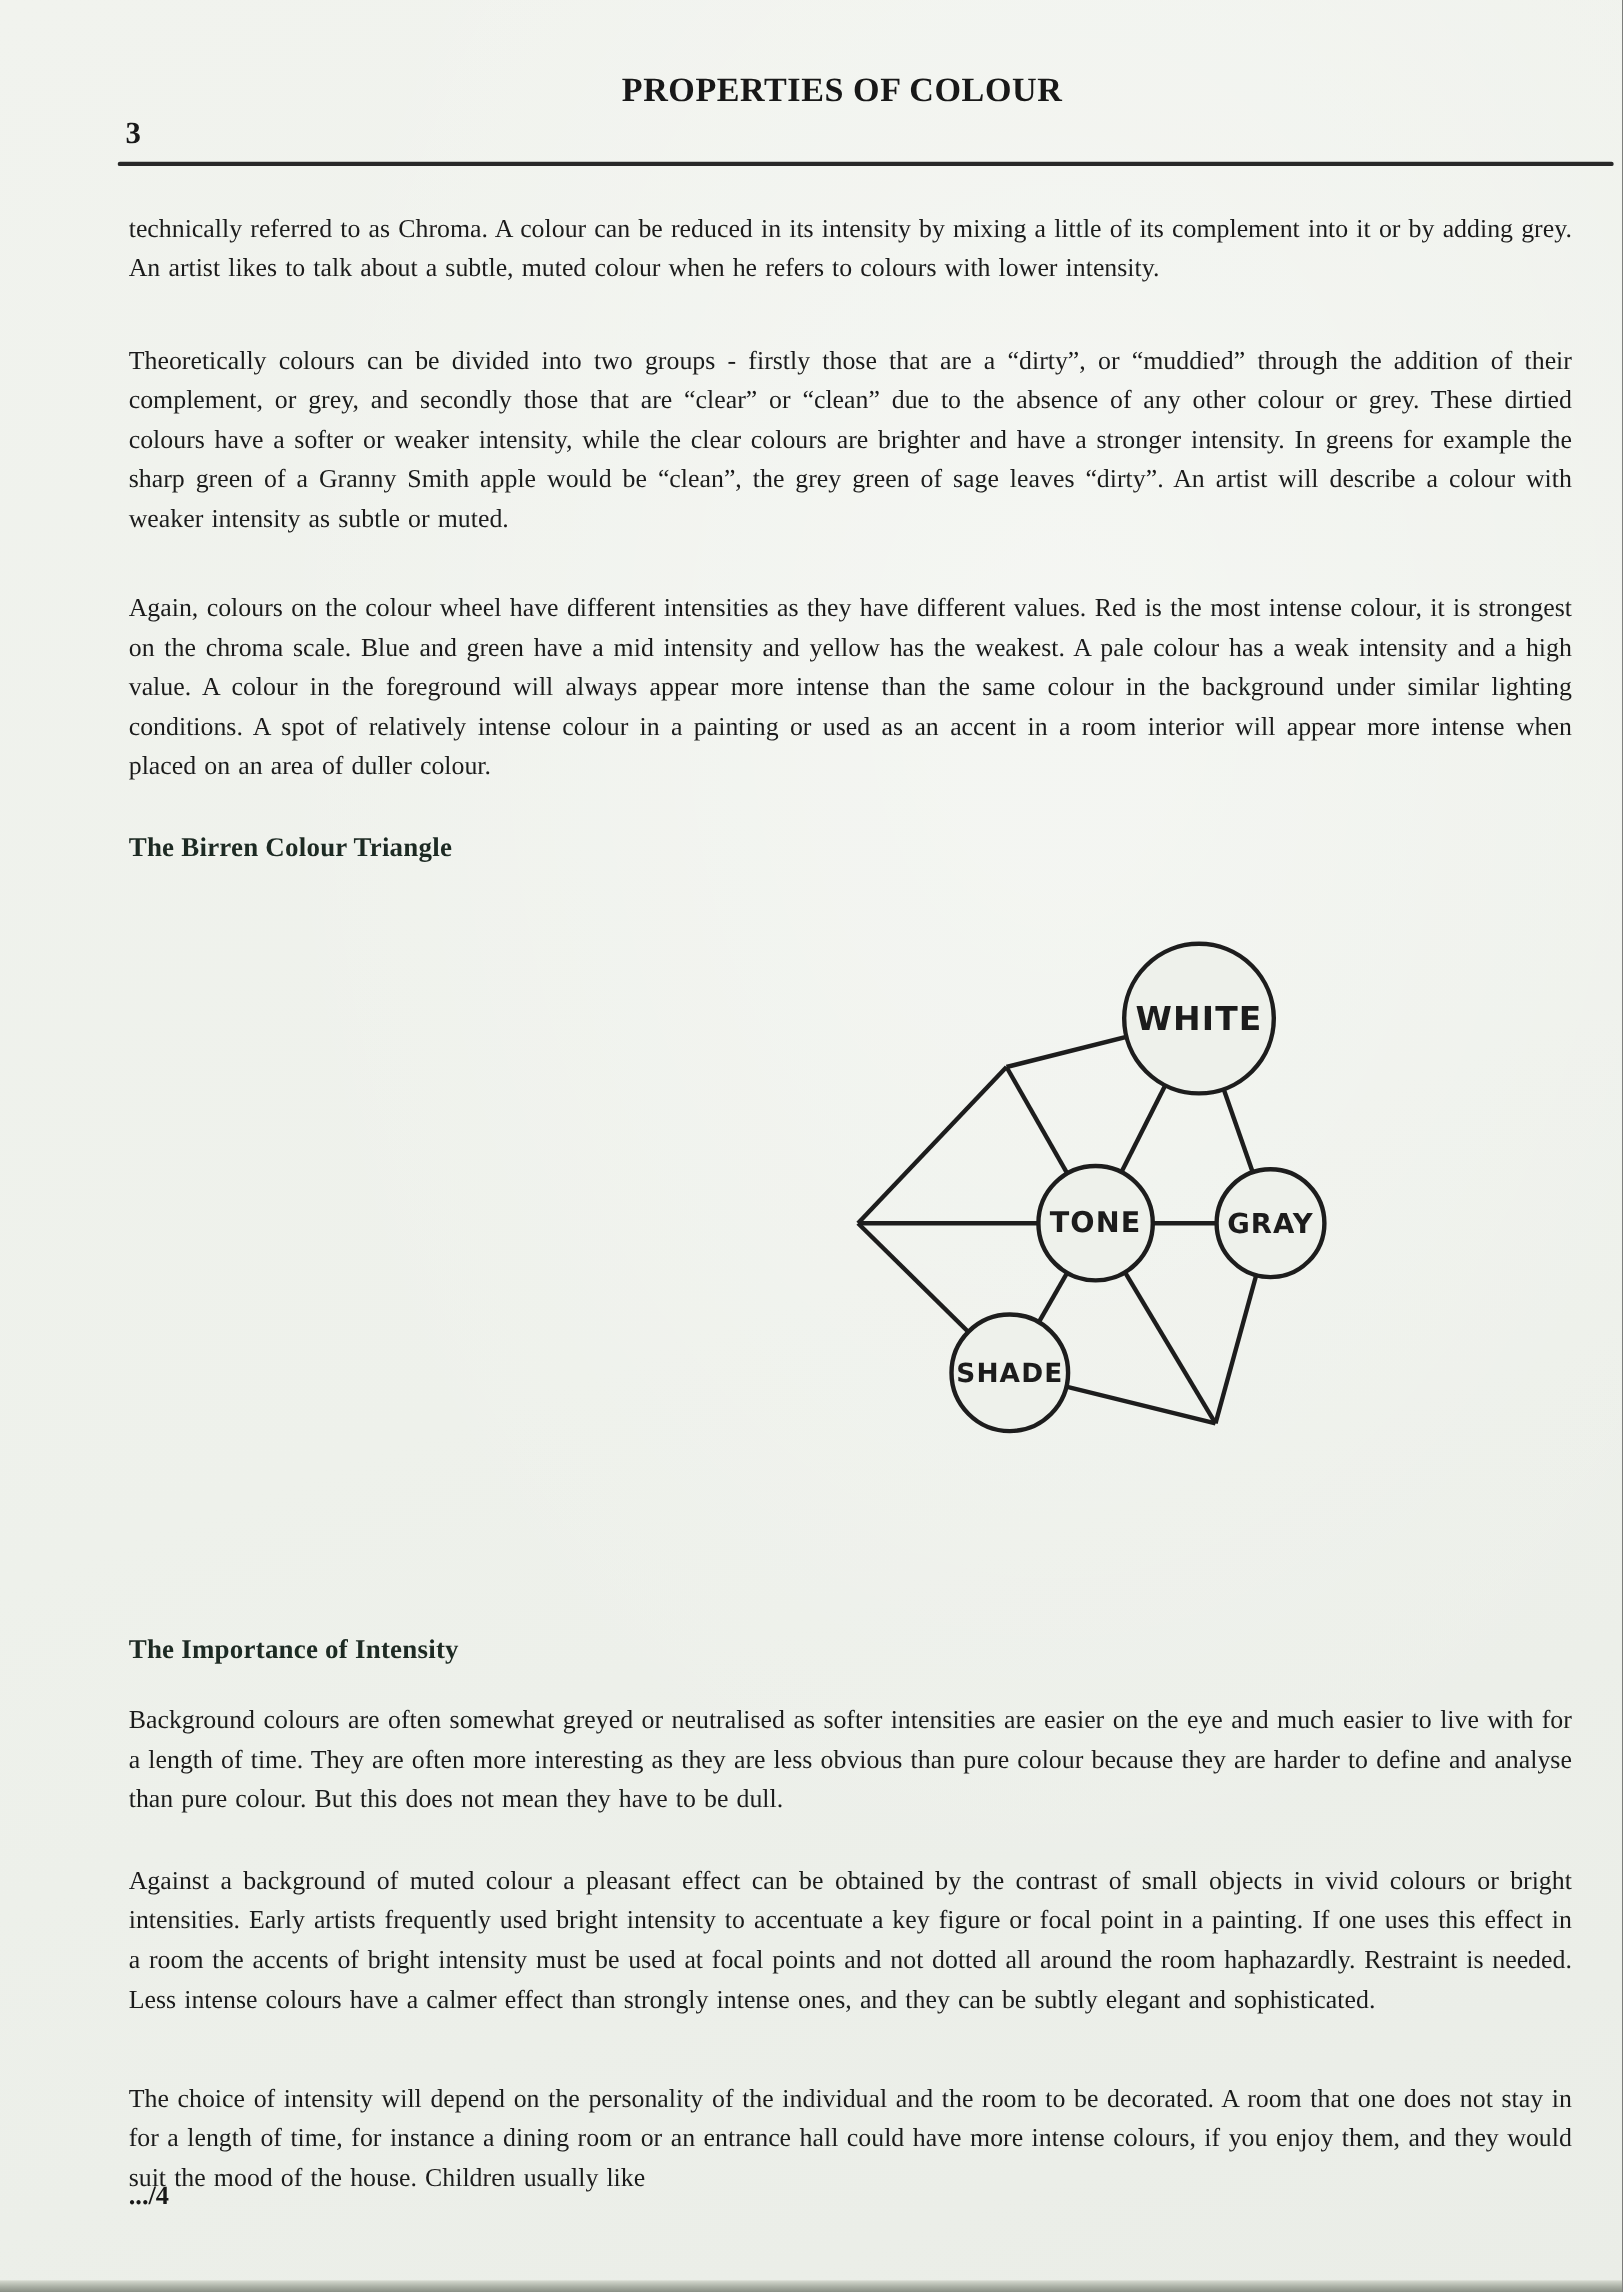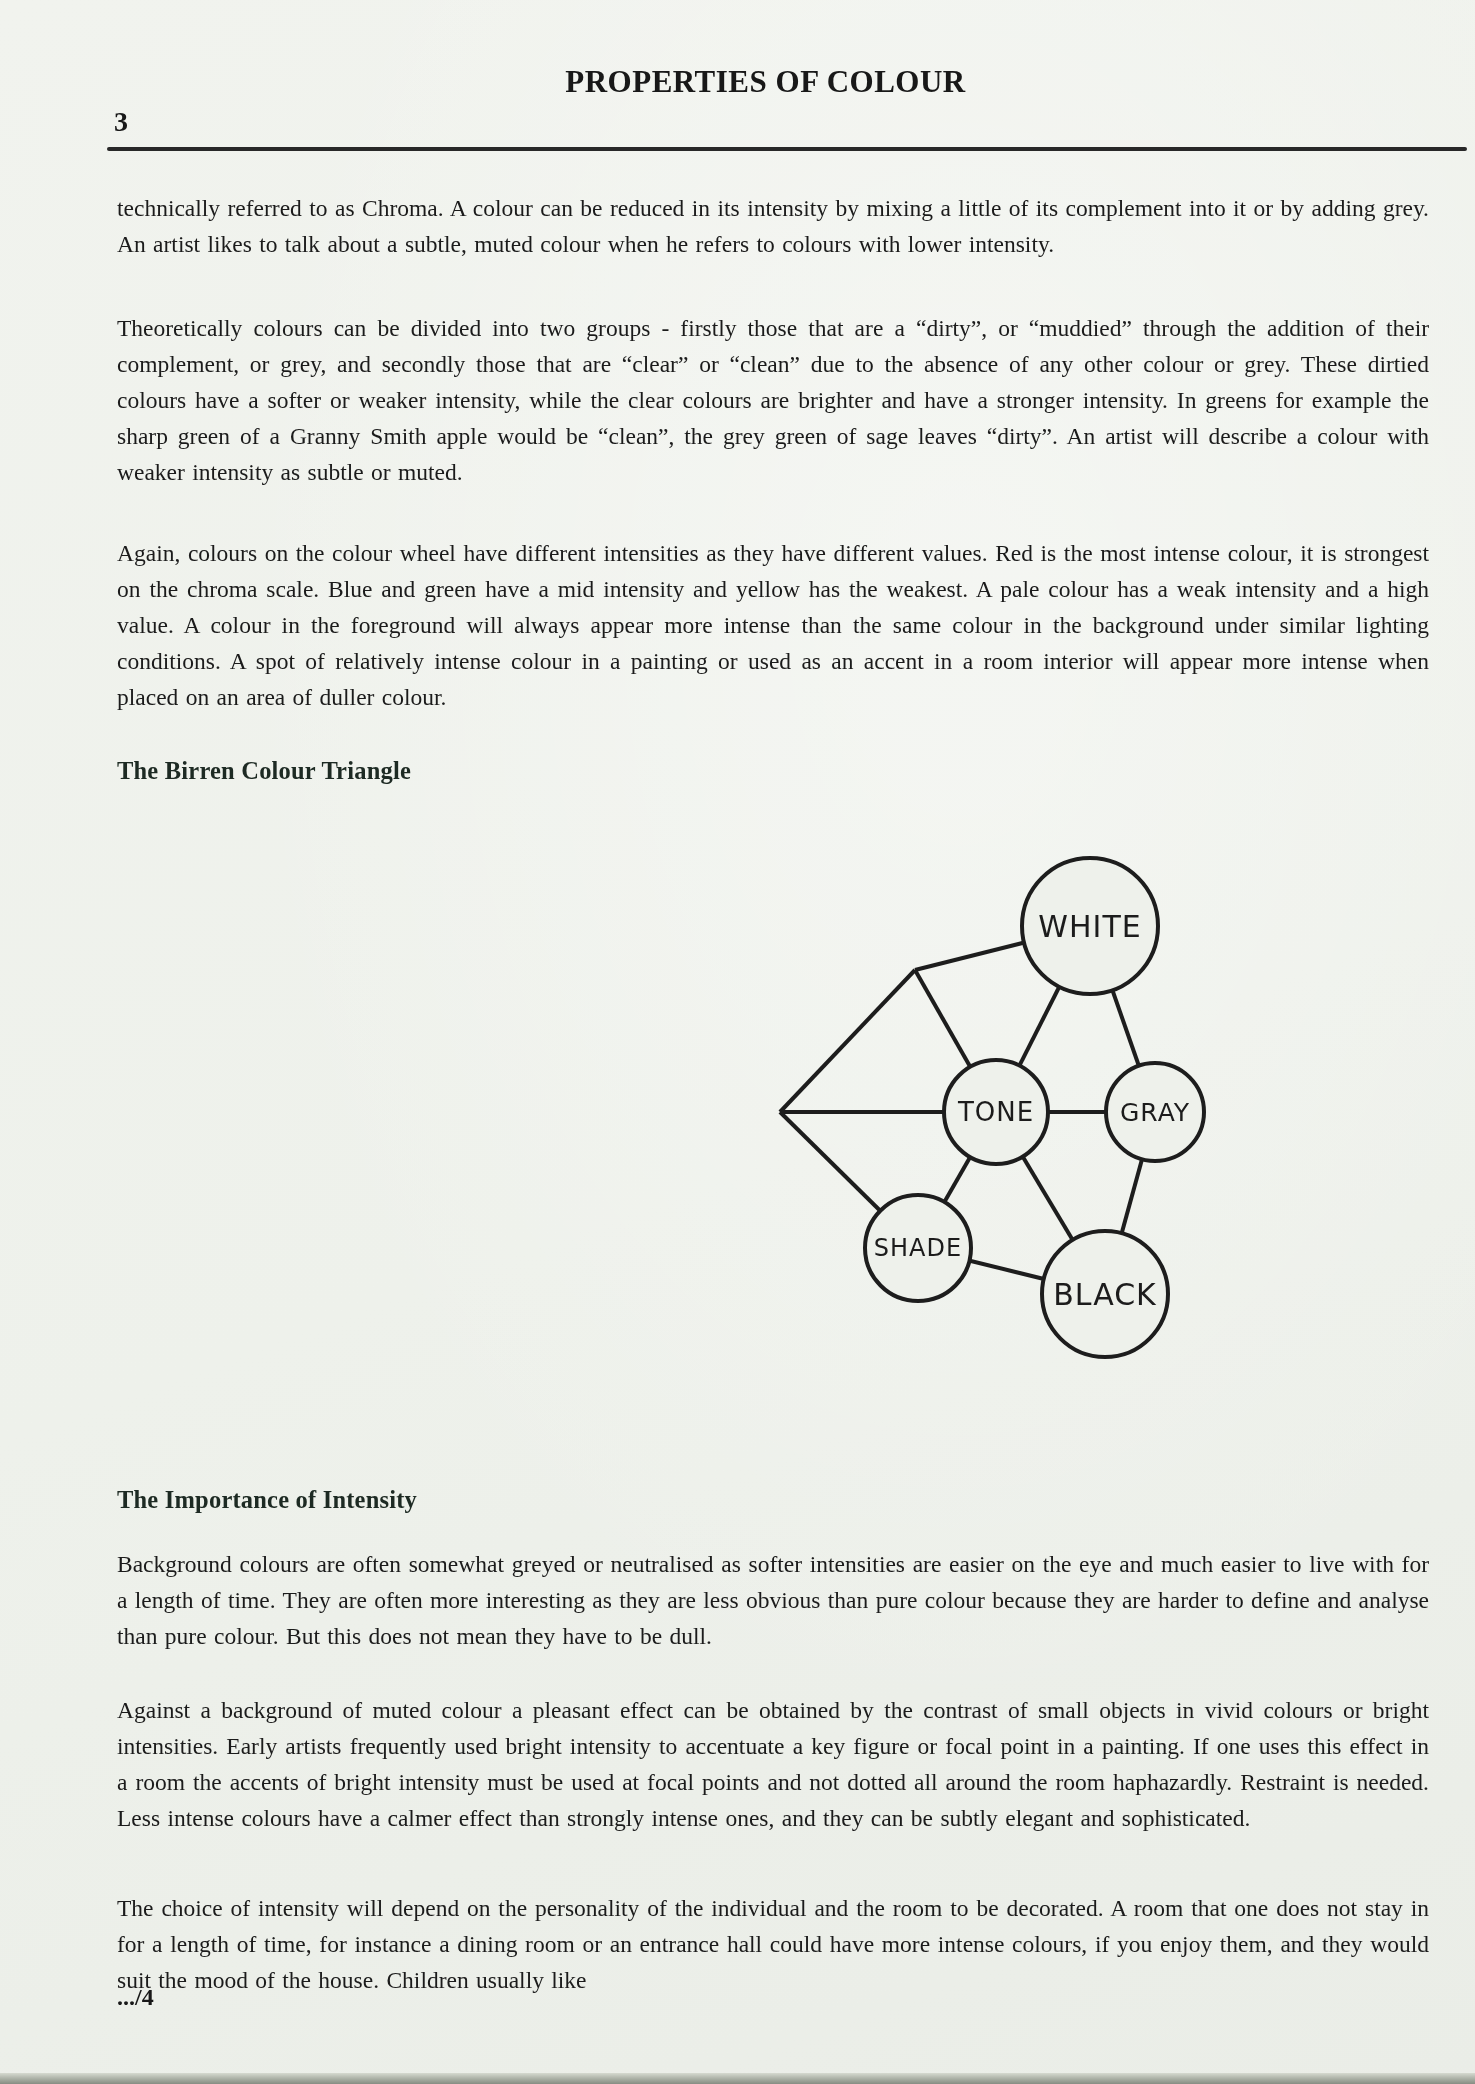--- a/index.html
+++ b/index.html
@@ -53,21 +53,21 @@
   }
   .diagram {
     position:absolute; left:690px; top:845px; width:570px; height:530px;
   }
   .diagram svg { position:absolute; left:0; top:0; }
   .node {
     position:absolute; box-sizing:border-box;
     border:4.5px solid #1d1d1d; border-radius:50%;
     background:#eef1eb;
     display:flex; align-items:center; justify-content:center;
-    font-family:"DejaVu Sans", sans-serif; font-weight:normal; color:#1c1c1c;
+    font-family:"DejaVu Sans", sans-serif; font-weight:bold; color:#1c1c1c;
   }
   .n-white { left:330px; top:11px;  width:140px; height:140px; font-size:30px; letter-spacing:1px; }
   .n-tint  { left:168px; top:68px;  width:114px; height:114px; font-size:26px; letter-spacing:3px; }
   .n-color { left:20px;  top:197px; width:140px; height:140px; font-size:30px; letter-spacing:1px; }
   .n-tone  { left:252px; top:213px; width:108px; height:108px; font-size:26px; letter-spacing:1px; }
   .n-gray  { left:414px; top:216px; width:102px; height:102px; font-size:25px; letter-spacing:1px; }
   .n-shade { left:173px; top:348px; width:110px; height:110px; font-size:24px; letter-spacing:1px; }
   .n-black { left:350px; top:384px; width:130px; height:130px; font-size:30px; letter-spacing:1px; }
   .scan-edge {
     position:absolute; left:0; right:0; bottom:0; height:11px;
@@ -111,23 +111,20 @@
     </div>
     <div class="node n-tone">
       <span>TONE</span>
     </div>
     <div class="node n-gray">
       <span>GRAY</span>
     </div>
     <div class="node n-shade">
       <span>SHADE</span>
     </div>
-    <div class="node n-black">
-      <span>BLACK</span>
-    </div>
   </div>
 
   <div class="sec-heading h-intensity">The Importance of Intensity</div>
 
   <p class="para p4">Background colours are often somewhat greyed or neutralised as softer intensities are easier on the eye and much easier to live with for a length of time. They are often more interesting as they are less obvious than pure colour because they are harder to define and analyse than pure colour.  But this does not mean they have to be dull.</p>
   <p class="para p5">Against a background of muted colour a pleasant effect can be obtained by the contrast of small objects in vivid colours or bright intensities.  Early artists frequently used bright intensity to accentuate a key figure or focal point in a painting. If one uses this effect in a room the accents of bright intensity must be used at focal points and not dotted all around the room haphazardly.  Restraint is needed.  Less intense colours have a calmer effect than strongly intense ones, and they can be subtly elegant and sophisticated.</p>
   <p class="para p6">The choice of intensity will depend on the personality of the individual and the room to be decorated.  A room that one does not stay in for a length of time, for instance a dining room or an entrance hall could have more intense colours, if you enjoy them, and they would suit the mood of the house.  Children usually like</p>
 
   <div class="continuation">.../4</div>
 

